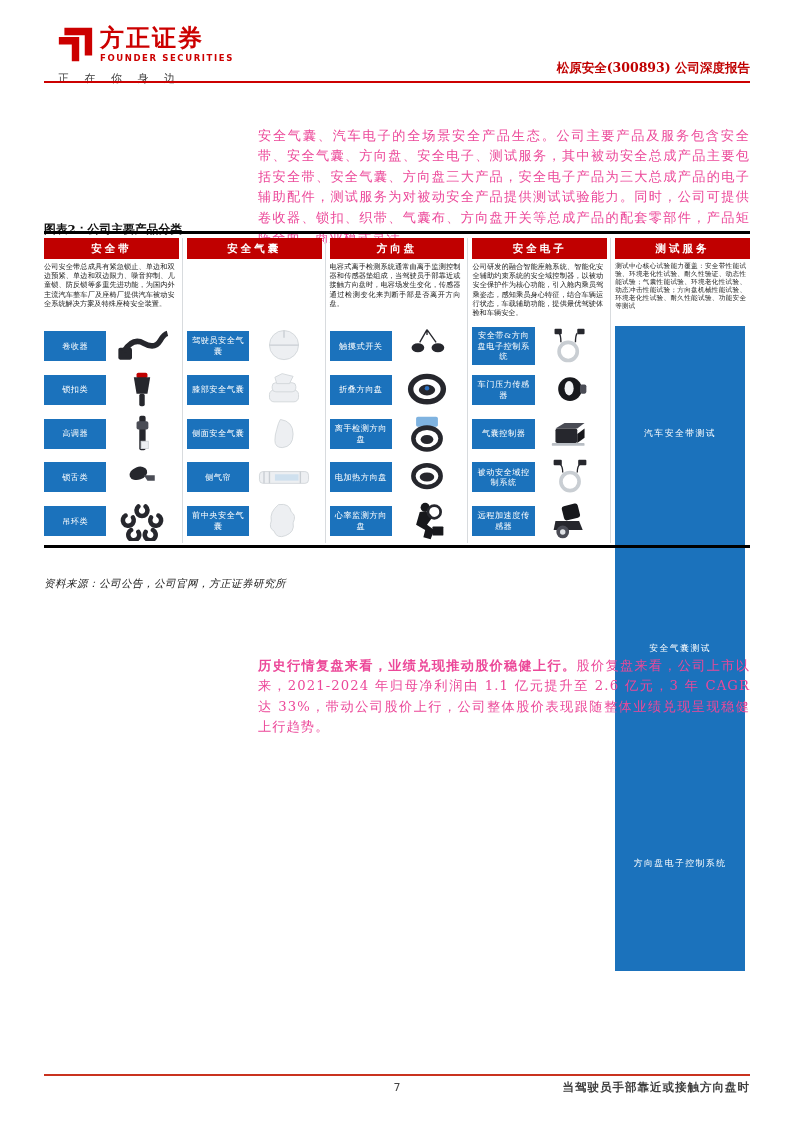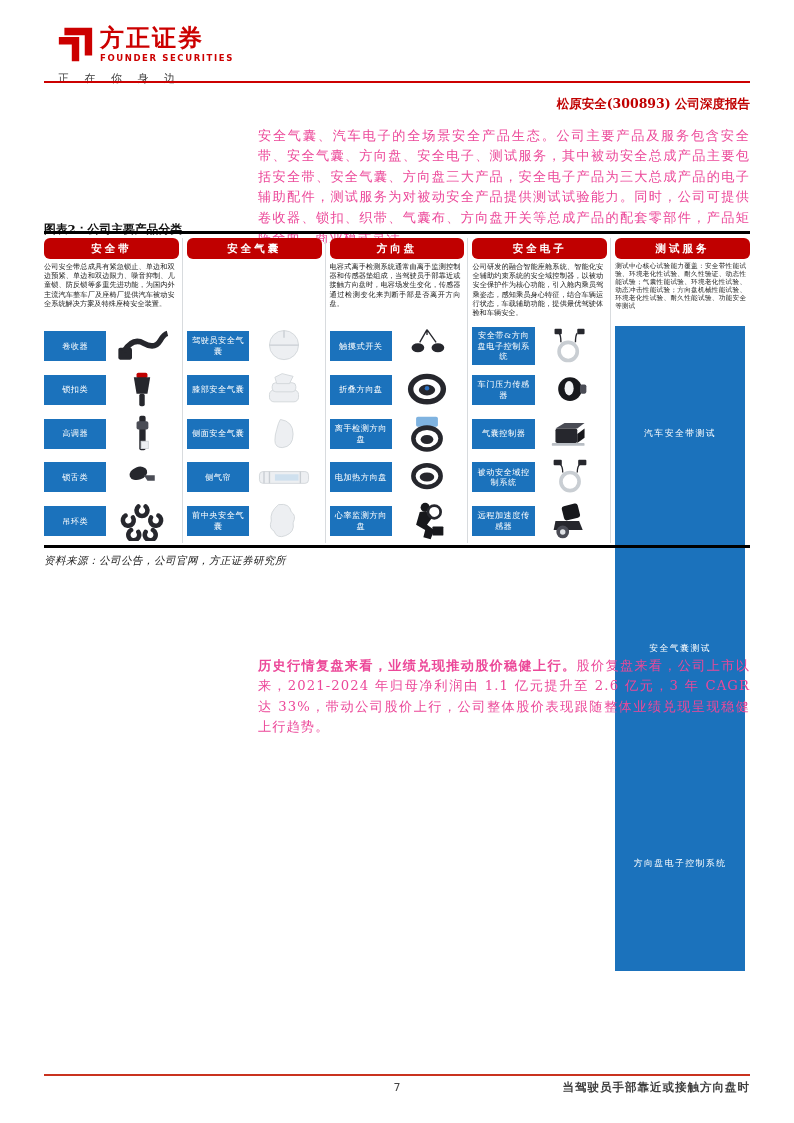--- a/index.html
+++ b/index.html
@@ -9,38 +9,38 @@
     font-family:"DejaVu Serif","Liberation Serif",serif; color:#111;
     overflow:hidden;
   }
   
   .hdr-logo { position:absolute; left:57px; top:26px; display:flex; align-items:flex-start; gap:6px; }
   .logo-mark { width:37px; height:37px; }
   .logo-texts { display:flex; flex-direction:column; line-height:1; }
   .logo-cn { font-size:24px; font-weight:bold; color:#cc0000; letter-spacing:2px; font-family:"DejaVu Sans","Liberation Sans",sans-serif; }
   .logo-en { font-size:8.5px; font-weight:bold; color:#cc0000; letter-spacing:1.6px; margin-top:4px; font-family:"DejaVu Sans","Liberation Sans",sans-serif; }
   .hdr-tagline { position:absolute; left:58px; top:71px; font-size:11px; color:#3c3c3c; letter-spacing:6px; font-family:"DejaVu Sans","Liberation Sans",sans-serif; }
-  .hdr-report { position:absolute; right:44px; top:60px; font-size:12.5px; font-weight:bold; color:#c00000;margin-top:36px; }
+  .hdr-report { position:absolute; right:44px; top:60px; font-size:12.5px; font-weight:bold; color:#c00000; }
   .hdr-rule { position:absolute; left:44px; top:81px; width:706px; height:2px; background:#cc0000; }
   
   .para { position:absolute; left:258px; width:492px; font-size:13.2px; line-height:20.4px; letter-spacing:1.1px; text-align:justify; color:#ec4899;margin-top:38px; }
   .para1 { top:88px; }
   .para2 { top:618px; }
   .para-bold { font-weight:bold; }
   
   .fig-caption { position:absolute; left:44px; top:222px; font-size:11.8px; font-weight:bold; color:#111; }
   .rule-black-top { position:absolute; left:44px; top:231px; width:706px; height:3px; background:#000; }
   .rule-black-bot { position:absolute; left:44px; top:545px; width:706px; height:3px; background:#000; }
-  .fig-source { position:absolute; left:44px; top:554px; font-size:10.5px; font-style:italic; color:#222; letter-spacing:0.5px; }
+  .fig-source { position:absolute; left:44px; top:577px; font-size:10.5px; font-style:italic; color:#222; letter-spacing:0.5px; }
   .fig { position:absolute; left:44px; top:238px; width:706px; height:305px; display:grid;
          grid-template-columns:repeat(5,1fr); column-gap:8px; }
   .fig-col { position:relative; height:305px; }
   .fig-col:not(:last-child){ border-right:1px solid #d8dbde; padding-right:3px; margin-right:-4px; }
   .col-header { background:#c00000; color:#fff; text-align:center; font-size:10.5px; font-weight:bold;
-                letter-spacing:3px; padding:4px 0 3px;border-radius:6px; }
+                letter-spacing:3px; padding:4px 0 3px; }
   .col-desc { margin-top:3px; font-size:7.2px; line-height:9.2px; text-align:justify; color:#1a1a1a; padding-right:4px; }
   .col-desc.small { font-size:6.6px; line-height:8.0px; }
   .col-rows { position:absolute; left:0; right:5px; top:88px; bottom:2px; display:flex; flex-direction:column; justify-content:space-between; }
   .col-rows.tests { justify-content:flex-start; gap:0; }
   .prow { display:flex; align-items:center; min-height:34px; }
   .pbtn { background:#1b72bc; color:#fff; flex:0 0 47%; min-height:30px; display:flex; align-items:center; justify-content:center;
           text-align:center; font-size:8.2px; line-height:1.3; padding:3px 2px; letter-spacing:0.5px; }
   .pbtn.wide { flex:0 0 100%; min-height:36px; font-size:8.8px; letter-spacing:1.5px; }
   .pimg { flex:1; display:flex; align-items:center; justify-content:center; }
   .pimg svg { display:block; }

